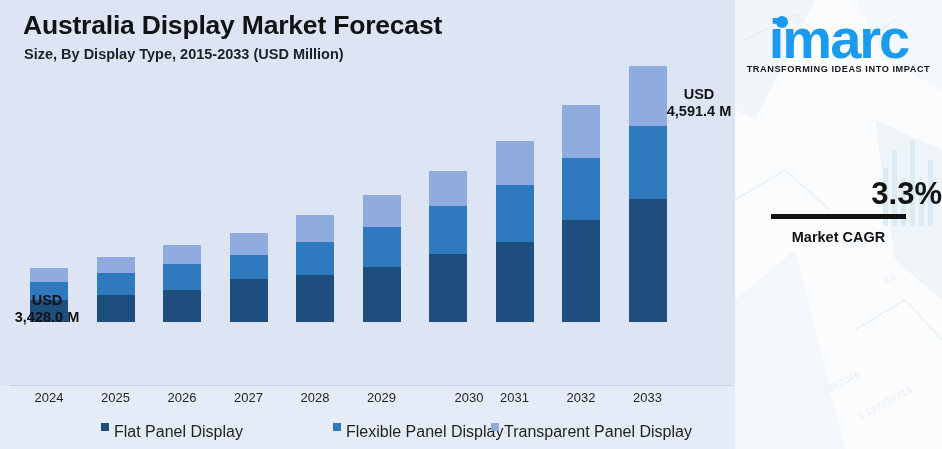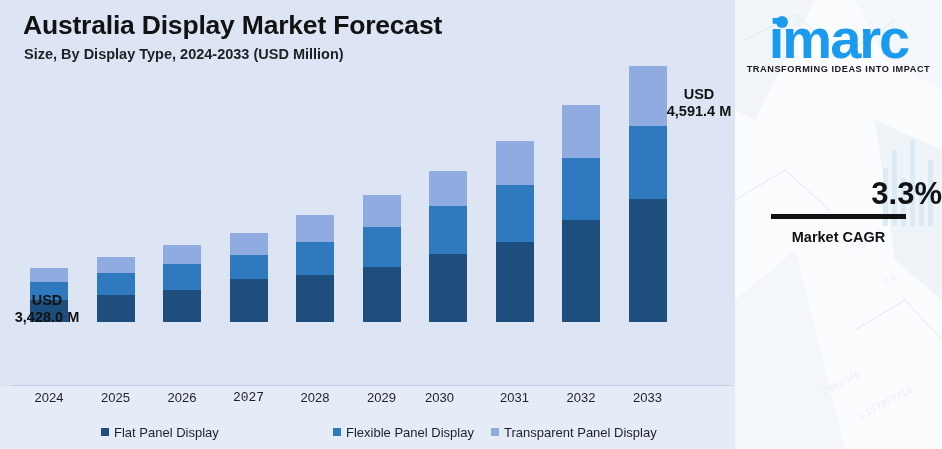--- a/index.html
+++ b/index.html
@@ -56,22 +56,22 @@
   }
   .callout-left{left:-8px;top:292px;}
   .callout-right{left:644px;top:86px;}
 
   
   .legend{
     position:absolute;left:0;top:420px;width:735px;height:24px;
     display:flex;align-items:center;
   }
   .legend-item{
-    display:flex;align-items:center;position:absolute;
-    font-size:13px;color:#1d2024;white-space:nowrap;
+    display:flex;position:absolute;
+    font-size:16px;color:#1d2024;white-space:nowrap;
   }
   .legend-item:nth-child(1){left:101px;}
   .legend-item:nth-child(2){left:287px;padding-left:46px;}
   .legend-item:nth-child(3){left:491px;}
   .sw{width:8px;height:8px;margin-right:5px;display:inline-block;}
 
   
   .brand-panel{
     position:absolute;left:735px;top:0;width:207px;height:449px;
     background:#fbfcfe;overflow:hidden;
@@ -109,21 +109,21 @@
   }
 </style>
 </head>
 <body>
 
 <div id="root">
 
   <div class="chart-panel">
 
     <div class="chart-title">Australia Display Market Forecast</div>
-    <div class="chart-subtitle">Size, By Display Type, 2024-2033 (USD Million)</div>
+    <div class="chart-subtitle">Size, By Display Type, 2015-2033 (USD Million)</div>
 
     <div class="plot">
       <div class="baseline"></div>
       <div id="bars">
           <div class="bar-group" style="left: 30px;">
             <div class="bar">
               <div class="seg light" style="height: 14px; background: rgb(143, 171, 223);"></div>
               <div class="seg mid" style="height: 18px; background: rgb(47, 121, 190);"></div>
               <div class="seg dark" style="height: 22px; background: rgb(30, 78, 125);"></div>
             </div>
@@ -189,24 +189,24 @@
               <div class="seg light" style="height: 60px; background: rgb(143, 171, 223);"></div>
               <div class="seg mid" style="height: 73px; background: rgb(47, 121, 190);"></div>
               <div class="seg dark" style="height: 123px; background: rgb(30, 78, 125);"></div>
             </div>
           </div>
         </div>
       <div id="xlabels">
           <div class="x-label" style="left: 30px;">2024</div>
           <div class="x-label" style="left: 96.5px;">2025</div>
           <div class="x-label" style="left: 163px;">2026</div>
-          <div class="x-label" style="left: 229.5px; font-family: Liberation Mono, monospace;">2027</div>
+          <div class="x-label" style="left: 229.5px;">2027</div>
           <div class="x-label" style="left: 296px;">2028</div>
           <div class="x-label" style="left: 362.5px;">2029</div>
-          <div class="x-label" style="left: 405px; text-align: right;">2030</div>
+          <div class="x-label" style="left: 450px;">2030</div>
           <div class="x-label" style="left: 495.5px;">2031</div>
           <div class="x-label" style="left: 562px;">2032</div>
           <div class="x-label" style="left: 628.5px;">2033</div>
         </div>
     </div>
 
     <div class="callout callout-left">
       <div>USD</div>
       <div>3,428.0 M</div>
     </div>

